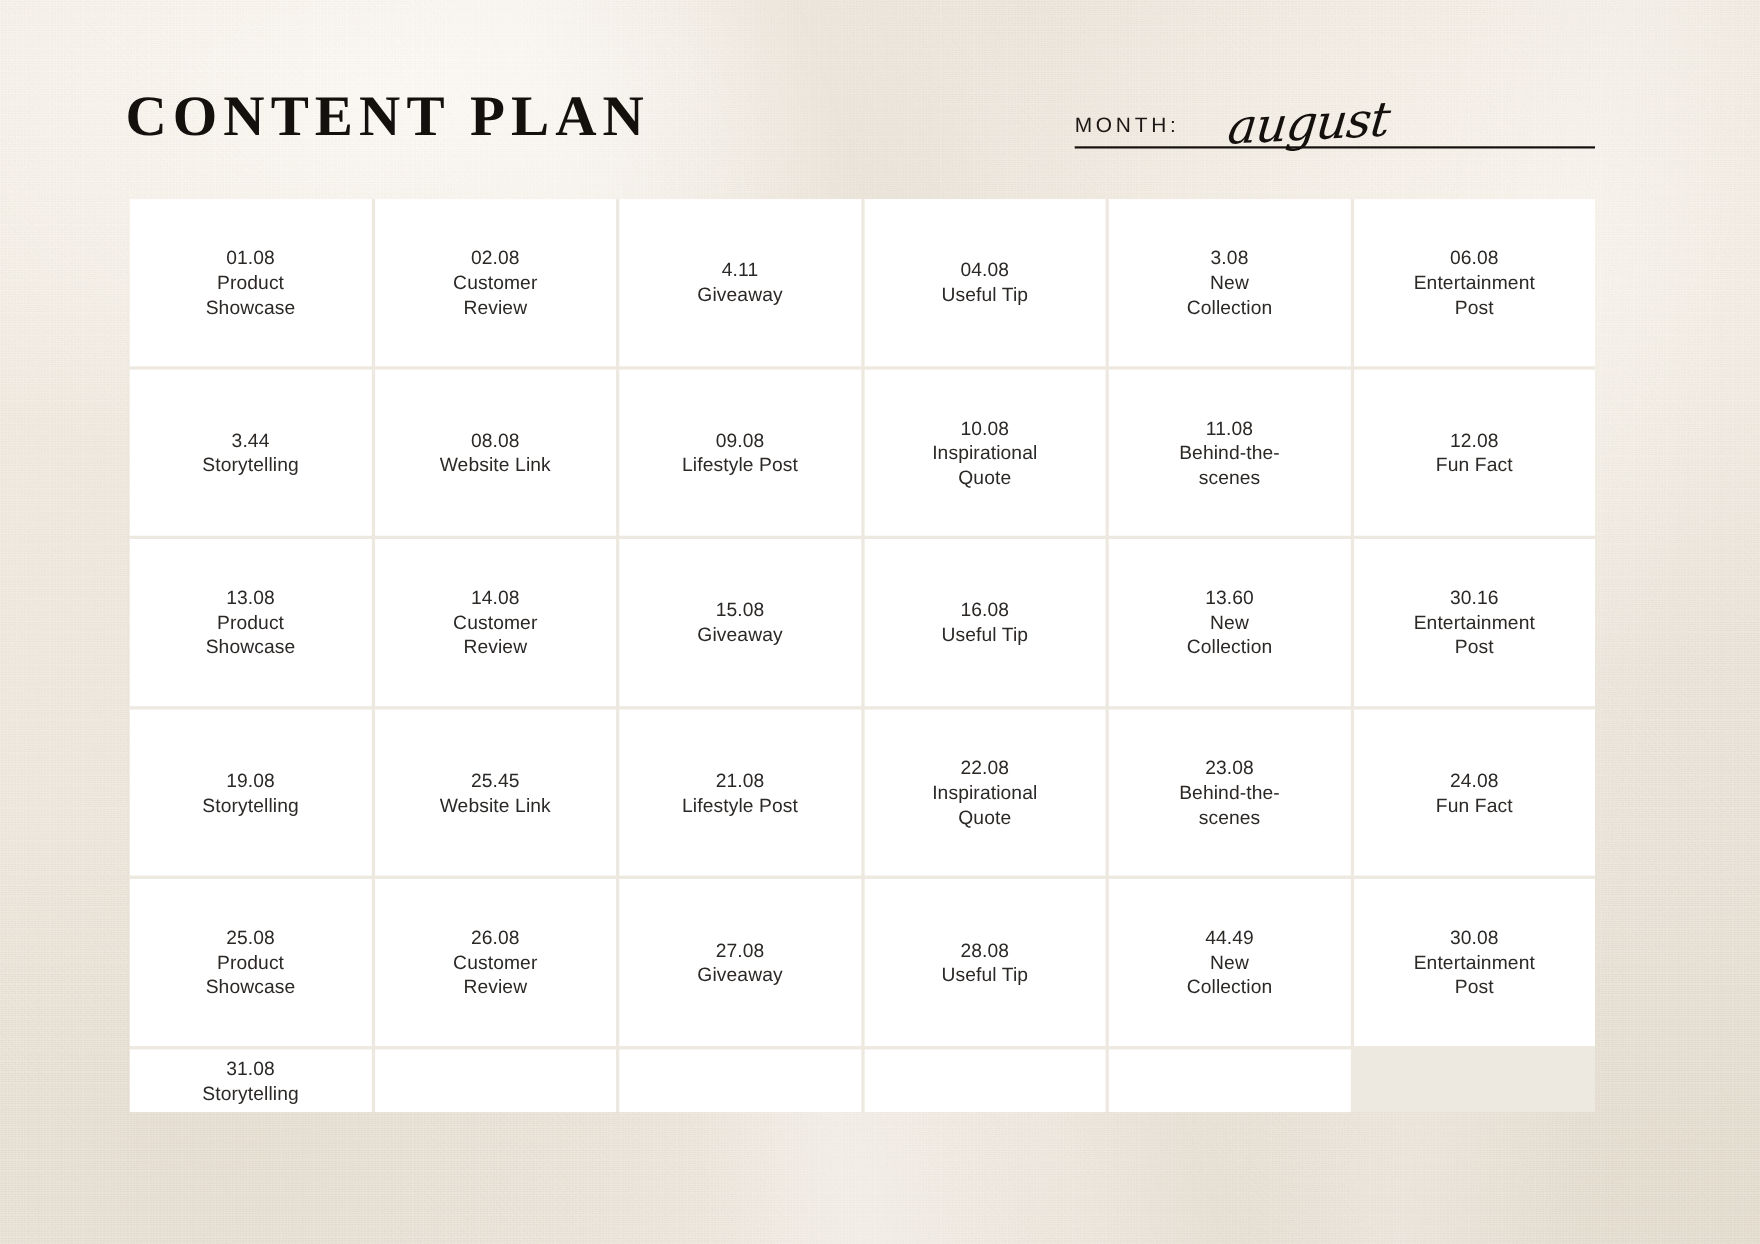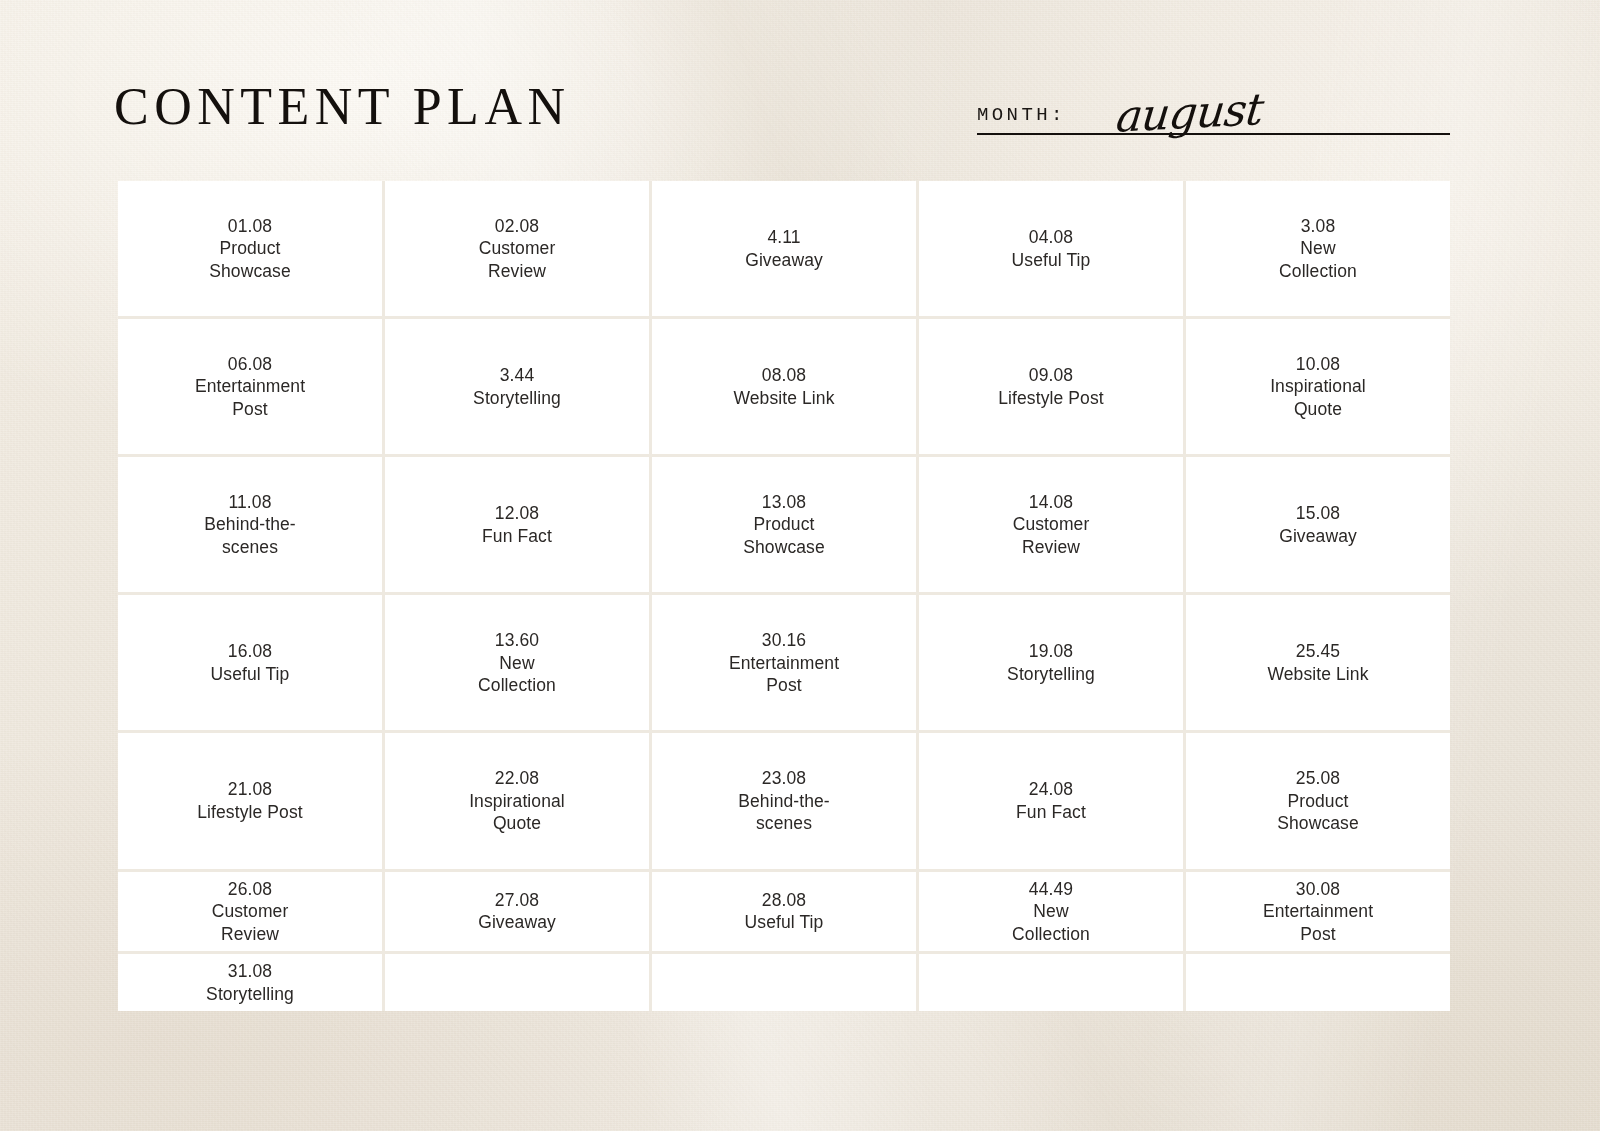--- a/index.html
+++ b/index.html
@@ -66,35 +66,35 @@
   }
   #title {
     position: absolute;
     left: 114px;
     top: 79px;
     font-family: "Liberation Serif", "DejaVu Serif", serif;
     font-size: 52px;
     line-height: 56px;
     letter-spacing: 5.5px;
     color: #14100d;
-    font-weight: 400;
+    font-weight: 700;
     white-space: nowrap;
   }
   #month-block {
     position: absolute;
     left: 977px;
     top: 95px;
     width: 473px;
     height: 56px;
   }
   #month-label {
     position: absolute;
     left: 0;
     top: 9px;
-    font-family: Liberation Mono, monospace;
+    font-family: Liberation Sans, sans-serif;
     font-size: 19px;
     letter-spacing: 3.4px;
     color: #1b1714;
     font-weight: 400;
     white-space: nowrap;
   }
   #month-value {
     position: absolute;
     left: 140px;
     top: -11px;
@@ -117,21 +117,21 @@
   }
 
   
   #calendar {
     position: absolute;
     left: 118px;
     top: 181px;
     width: 1332px;
     height: 830px;
     display: grid;
-    grid-template-columns: repeat(5, 1fr);
+    grid-template-columns: repeat(6, 1fr);
     grid-template-rows: repeat(5, 1fr);
     gap: 3px;
     background: #eee9e0;
   }
   .cell {
     background: #ffffff;
     display: flex;
     align-items: center;
     justify-content: center;
     text-align: center;

